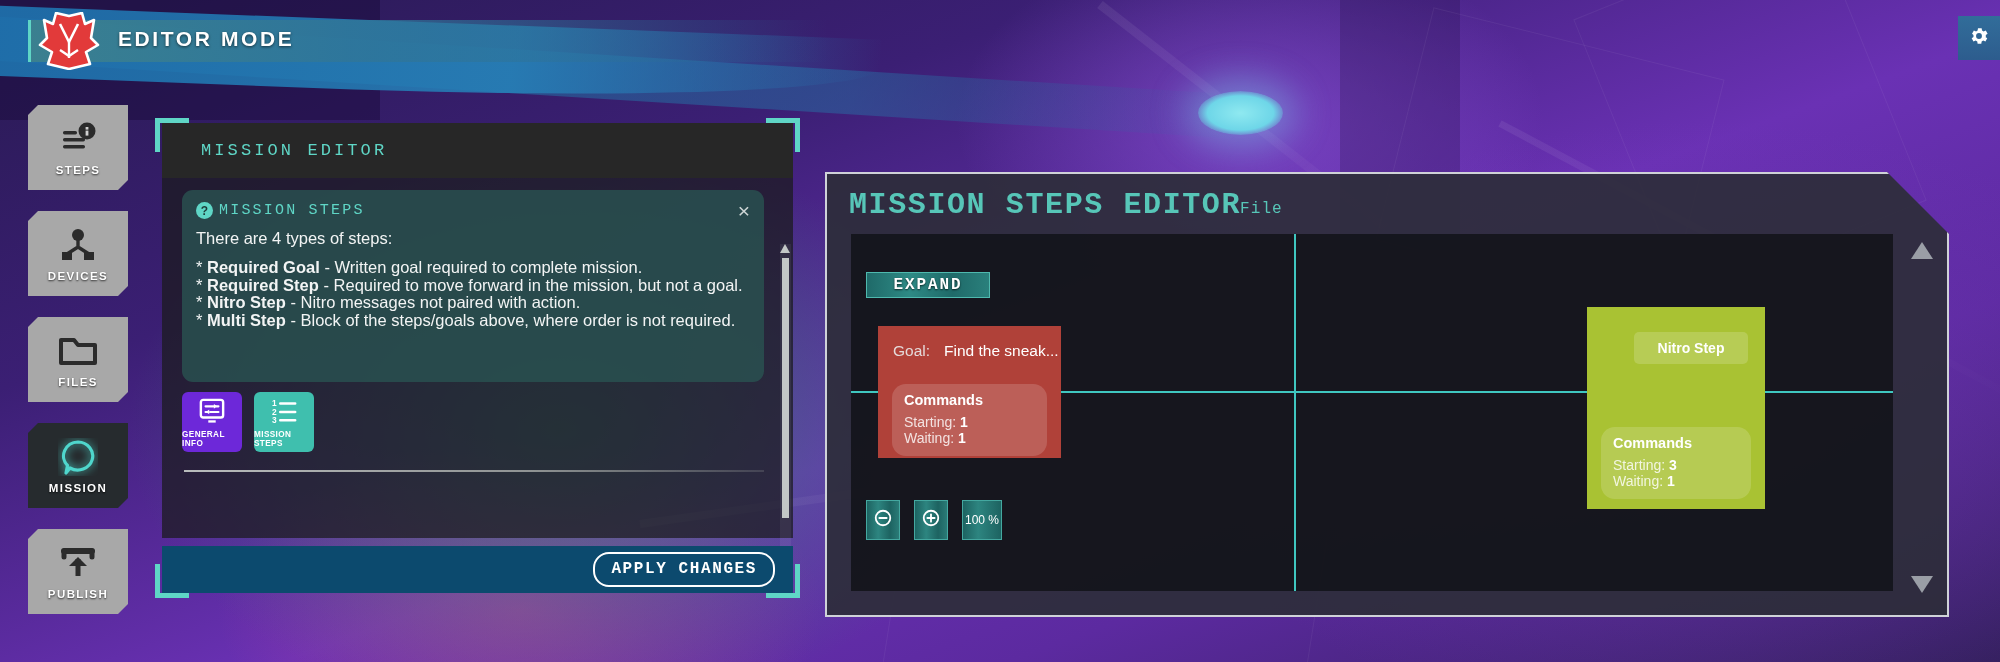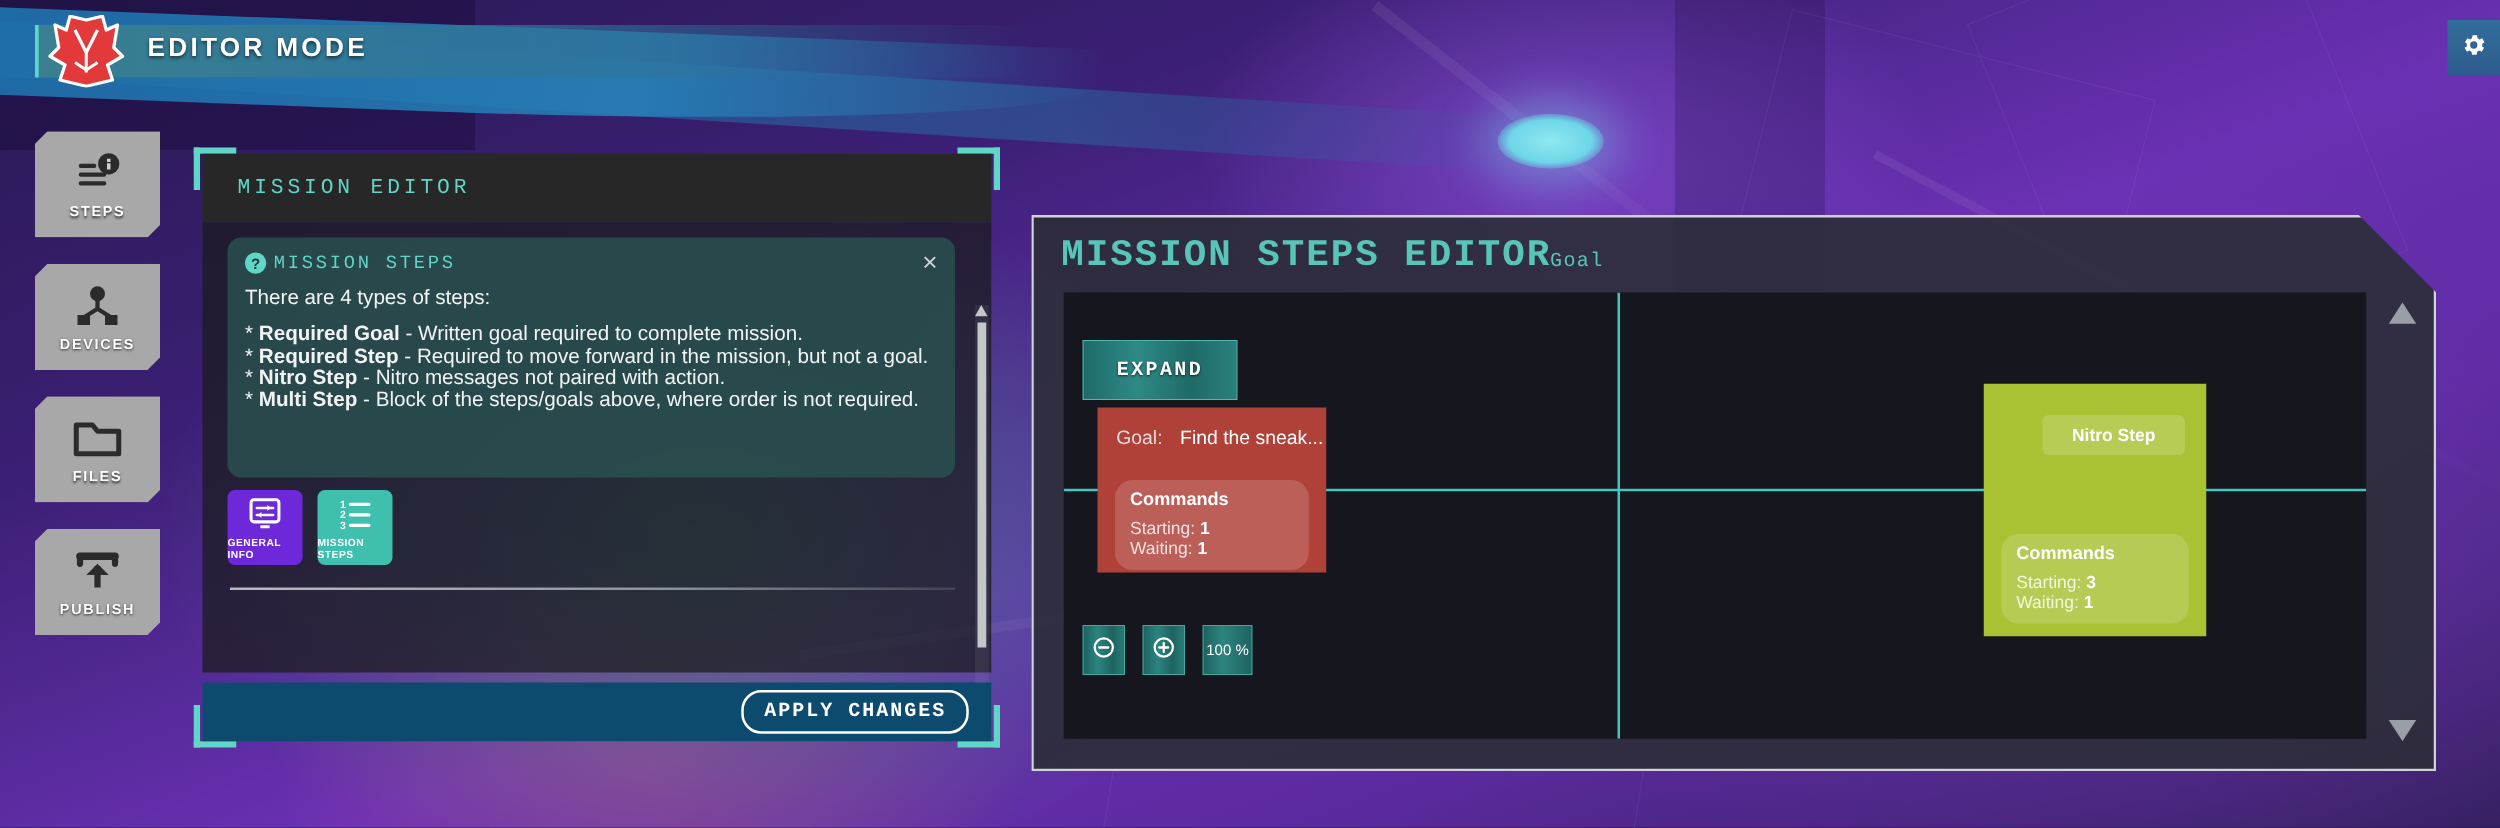--- a/index.html
+++ b/index.html
@@ -114,21 +114,21 @@
   .bracket.tr { right: 0; top: 0; border-right: 5px solid #5fd6c6; border-top: 5px solid #5fd6c6; }
   .bracket.bl { left: 0; bottom: 0; border-left: 5px solid #5fd6c6; border-bottom: 5px solid #5fd6c6; }
   .bracket.br { right: 0; bottom: 0; border-right: 5px solid #5fd6c6; border-bottom: 5px solid #5fd6c6; }
 
   #me-titlebar {
     position: absolute; left: 7px; top: 5px; width: 631px; height: 55px;
     background: #272727;
     display: flex; align-items: center;
   }
   #me-title {
-    margin-left: 28px;
+    margin-left: 39px;
     font-size: 17px; letter-spacing: 3.1px; font-weight: 400;
     color: #5fd6c6;
     font-family: "Liberation Mono", monospace;
   }
   #me-body {
     position: absolute; left: 7px; top: 60px; width: 631px; height: 360px;
     background: rgba(26,26,28,0.72);
   }
   #me-footer {
     position: absolute; left: 7px; top: 428px; width: 631px; height: 47px;
@@ -242,21 +242,21 @@
   #se-canvas .cross-v {
     position: absolute; left: 443px; top: 0; width: 1.6px; height: 100%;
     background: #3fc7c0;
   }
   #se-canvas .cross-h {
     position: absolute; left: 0; top: 157px; width: 100%; height: 1.6px;
     background: #3fc7c0;
   }
 
   #expand-btn {
-    position: absolute; left: 15px; top: 38px; width: 124px; height: 48px;
+    position: absolute; left: 15px; top: 38px; width: 124px; height: 26px;
     background: linear-gradient(90deg, #1f6a69 0%, #2e8a85 35%, #1f6a69 70%, #2a807c 100%);
     border: 1px solid #4fb9ae;
     display: flex; align-items: center; justify-content: center;
     cursor: pointer;
   }
   #expand-btn span {
     color: #fff; font-size: 16px; letter-spacing: 1.9px; font-weight: 700;
     font-family: "Liberation Mono", monospace;
     text-shadow: 0 1px 2px rgba(0,0,0,0.7);
   }
@@ -403,20 +403,28 @@
 
   <div class="side-item">
     <span class="si-icon">
       <svg viewBox="0 0 40 32" width="40" height="32">
         <path d="M3 5 h13 l4 5 h17 v18 h-34 z" fill="none" stroke="#2b2b2b" stroke-width="4" stroke-linejoin="round"></path>
       </svg>
     </span>
     <span class="si-label">FILES</span>
   </div>
 
+  <div class="side-item active">
+    <span class="si-icon">
+      <svg viewBox="0 0 40 38" width="40" height="38">
+        <path d="M20 4 A15 14 0 1 1 12 30 L8 35 L9.5 27.5 A15 14 0 0 1 20 4 Z" fill="none" stroke="#4fd6cc" stroke-width="3.2" stroke-linejoin="round" style="filter: drop-shadow(0 0 5px #4fd6cc);"></path>
+      </svg>
+    </span>
+    <span class="si-label">MISSION</span>
+  </div>
 
   <div class="side-item">
     <span class="si-icon">
       <svg viewBox="0 0 40 34" width="40" height="34">
         <path d="M6 5 h28" stroke="#2b2b2b" stroke-width="6" stroke-linecap="round"></path>
         <path d="M6 5 v6 M34 5 v6" stroke="#2b2b2b" stroke-width="5" stroke-linecap="round"></path>
         <path d="M20 30 L20 13" stroke="#2b2b2b" stroke-width="5"></path>
         <path d="M11 20 L20 11 L29 20 Z" fill="#2b2b2b"></path>
       </svg>
     </span>
@@ -495,21 +503,21 @@
     </div>
   </div>
 
   <div id="me-footer">
     <div id="apply-changes">APPLY CHANGES</div>
   </div>
 </div>
 
 <div id="steps-editor">
   <div id="se-title">MISSION STEPS EDITOR</div>
-  <div id="se-file">Goal</div>
+  <div id="se-file">File</div>
 
   <div id="se-canvas">
     <div class="cross-v"></div>
     <div class="cross-h"></div>
 
     <div id="expand-btn">
       <span>EXPAND</span>
     </div>
 
     <div id="card-goal" class="step-card">

